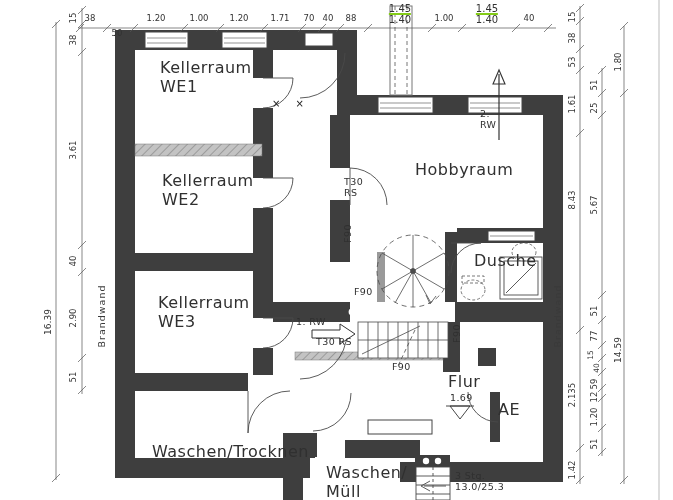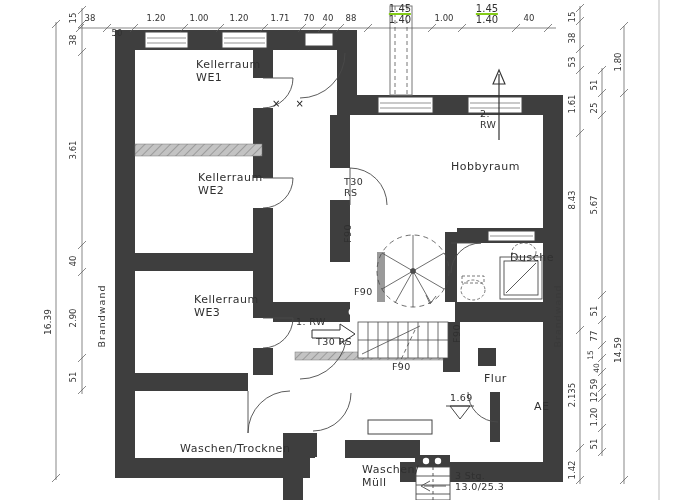--- a/index.html
+++ b/index.html
@@ -1,19 +1,19 @@
 <!DOCTYPE html>
 <html><head>
 <meta charset="utf-8">
 <style>
   html,body{margin:0;padding:0;background:#fff;}
   #plan{position:relative;width:673px;height:500px;background:#fff;overflow:hidden;
         font-family:"DejaVu Sans",sans-serif;color:#2e2e2e;}
   #plan svg{position:absolute;left:0;top:0;}
-  .lbl{position:absolute;font-size:11px;letter-spacing:.5px;color:#303030;white-space:nowrap;margin-left:36px;}
+  .lbl{position:absolute;font-size:16px;letter-spacing:.5px;color:#303030;white-space:nowrap;}
   .ann{position:absolute;font-size:9.5px;letter-spacing:.4px;color:#303030;white-space:nowrap;}
   .dim{position:absolute;font-size:8.5px;color:#333;white-space:nowrap;transform:translate(-50%,-50%);}
   .dimv{position:absolute;font-size:8.5px;color:#333;white-space:nowrap;
         transform:translate(-50%,-50%) rotate(-90deg);}
   .dimv.big{font-size:9px;}
   .frac{position:absolute;font-size:10px;color:#333;text-align:left;line-height:9px;
         transform:translate(-50%,0);}
   .frac .b{display:block;border-top:2px solid #84cc16;}
   .bw{position:absolute;font-size:9.5px;color:#3a3a3a;letter-spacing:1px;white-space:nowrap;
       transform:translate(-50%,-50%) rotate(-90deg);}
@@ -211,21 +211,21 @@
 
     <line x1="659" y1="0" x2="659" y2="500" stroke="#bbb" stroke-width="1"></line>
   </svg>
 
   <div class="lbl" style="left:160px;top:58px">
     <span>Kellerraum</span><br><span>WE1</span></div>
   <div class="lbl" style="left:162px;top:171px">
     <span>Kellerraum</span><br><span>WE2</span></div>
   <div class="lbl" style="left:158px;top:293px">
     <span>Kellerraum</span><br><span>WE3</span></div>
-  <div class="lbl" style="left:144px;top:442px">Waschen/Trocknen</div>
+  <div class="lbl" style="left:152px;top:442px">Waschen/Trocknen</div>
   <div class="lbl" style="left:415px;top:160px">Hobbyraum</div>
   <div class="lbl" style="left:474px;top:251px">Dusche</div>
   <div class="lbl" style="left:448px;top:372px">Flur</div>
   <div class="lbl" style="left:326px;top:463px">
     <span>Waschen/</span><br><span>Müll</span></div>
   <div class="lbl" style="left:498px;top:400px">AE</div>
 
   <div class="ann" style="left:480px;top:108px">
     <span>2.</span><br><span>RW</span></div>
   <div class="ann" style="left:296px;top:316px">1. RW</div>

